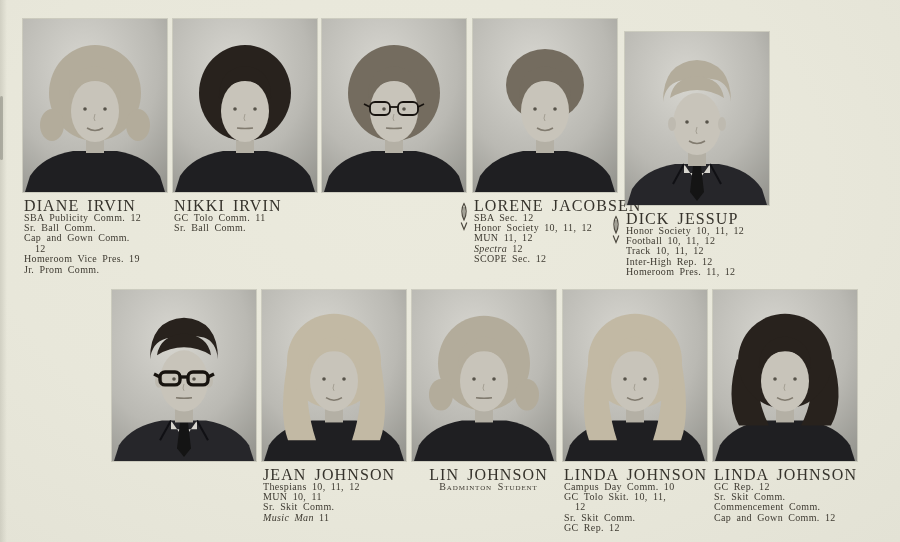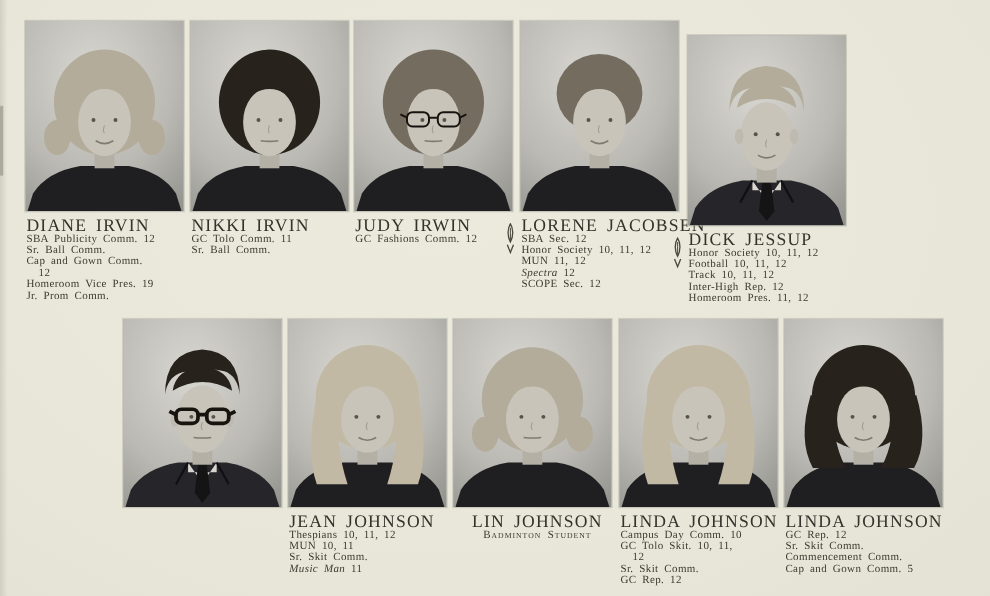--- a/index.html
+++ b/index.html
@@ -123,26 +123,20 @@
           <g stroke="#17130f" stroke-width="1.8" fill="none">
             <rect x="48" y="83" width="20" height="13" rx="5"></rect>
             <rect x="76" y="83" width="20" height="13" rx="5"></rect>
             <path d="M68,88 L76,88"></path>
             <path d="M48,88 L42,85"></path>
             <path d="M96,88 L102,85"></path>
           </g>
         </svg>
       </div>
 
-    <div class="info">
-      <div class="name">JUDY IRWIN</div>
-      <div class="acts">
-          <div class="line">GC Fashions Comm. 12</div>
-        </div>
-    </div>
   </div>
     <div class="cell" style="left: 473px; top: 19px;">
     <div class="photo" style="height: 173px;">
         <svg viewBox="0 0 144 173" width="100%" height="100%" preserveAspectRatio="none" xmlns="http://www.w3.org/2000/svg">
           <defs>
             <radialGradient id="bg0_3" cx="42%" cy="28%" r="95%">
               <stop offset="0%" stop-color="#d7d6d0"></stop>
               <stop offset="55%" stop-color="#bab9b3"></stop>
               <stop offset="100%" stop-color="#8f8f89"></stop>
             </radialGradient>
@@ -387,17 +381,17 @@
           <path d="M64,109 Q72,114 80,109" stroke="#817b6f" stroke-width="1.5" fill="none"></path>
         </svg>
       </div>
 
     <div class="info">
       <div class="name">LINDA JOHNSON</div>
       <div class="acts">
           <div class="line">GC Rep. 12</div>
           <div class="line">Sr. Skit Comm.</div>
           <div class="line">Commencement Comm.</div>
-          <div class="line">Cap and Gown Comm. 5</div>
+          <div class="line">Cap and Gown Comm. 12</div>
         </div>
     </div>
   </div>
   </div>
 
 </body></html>

